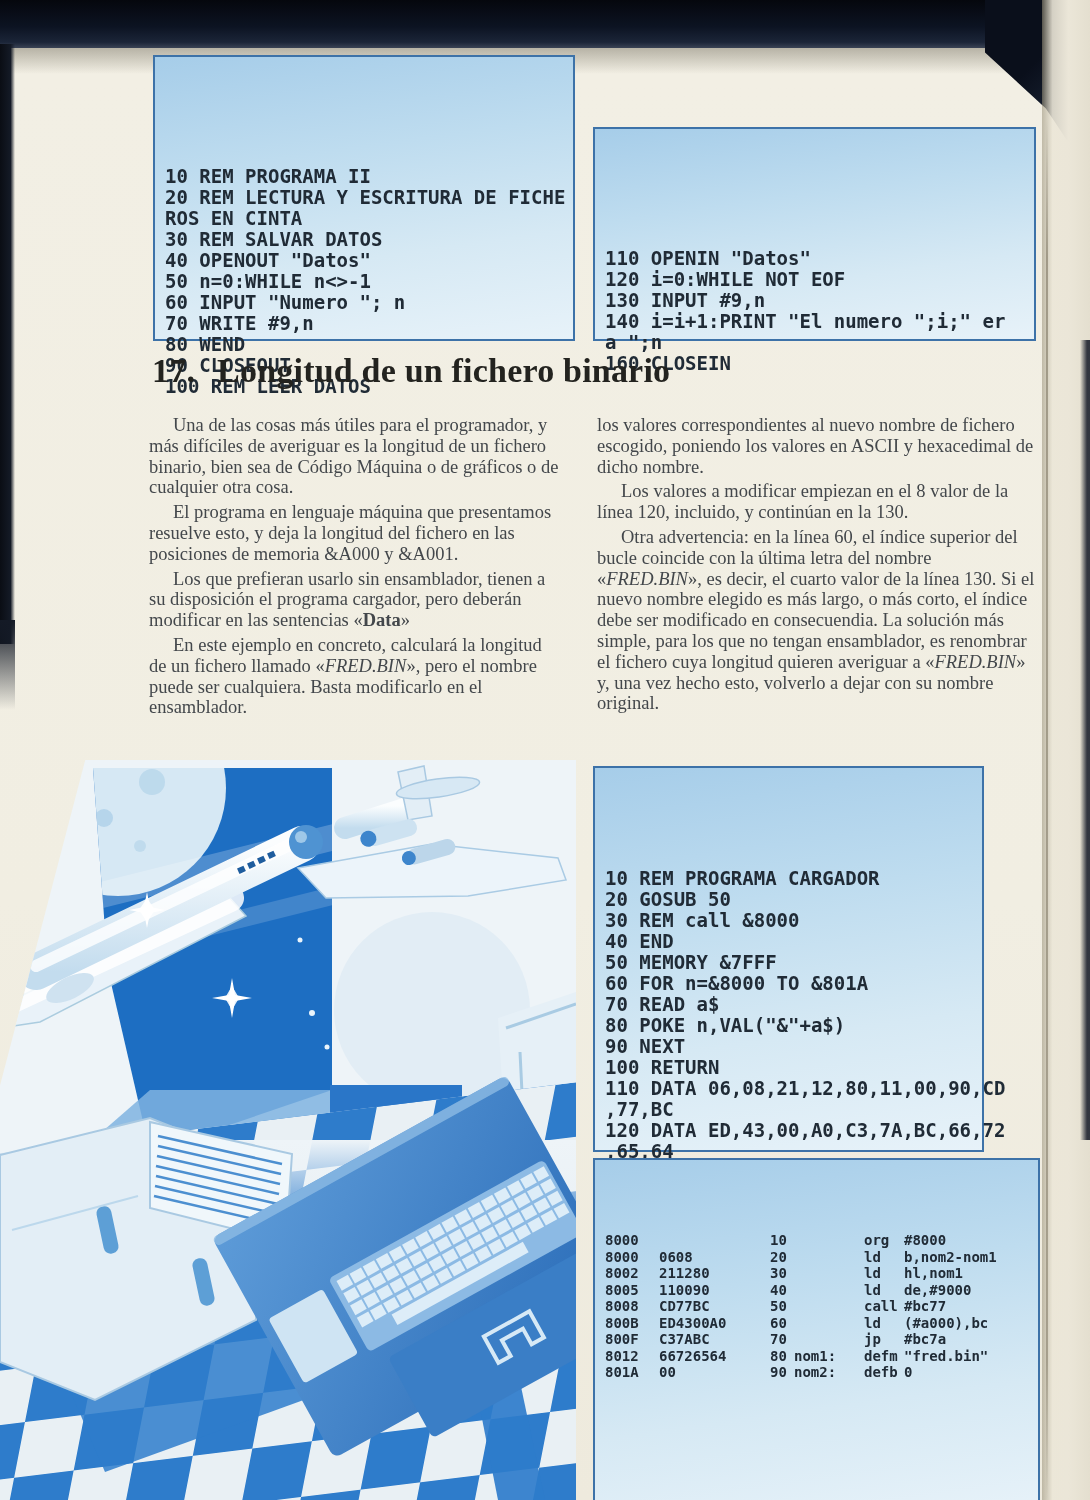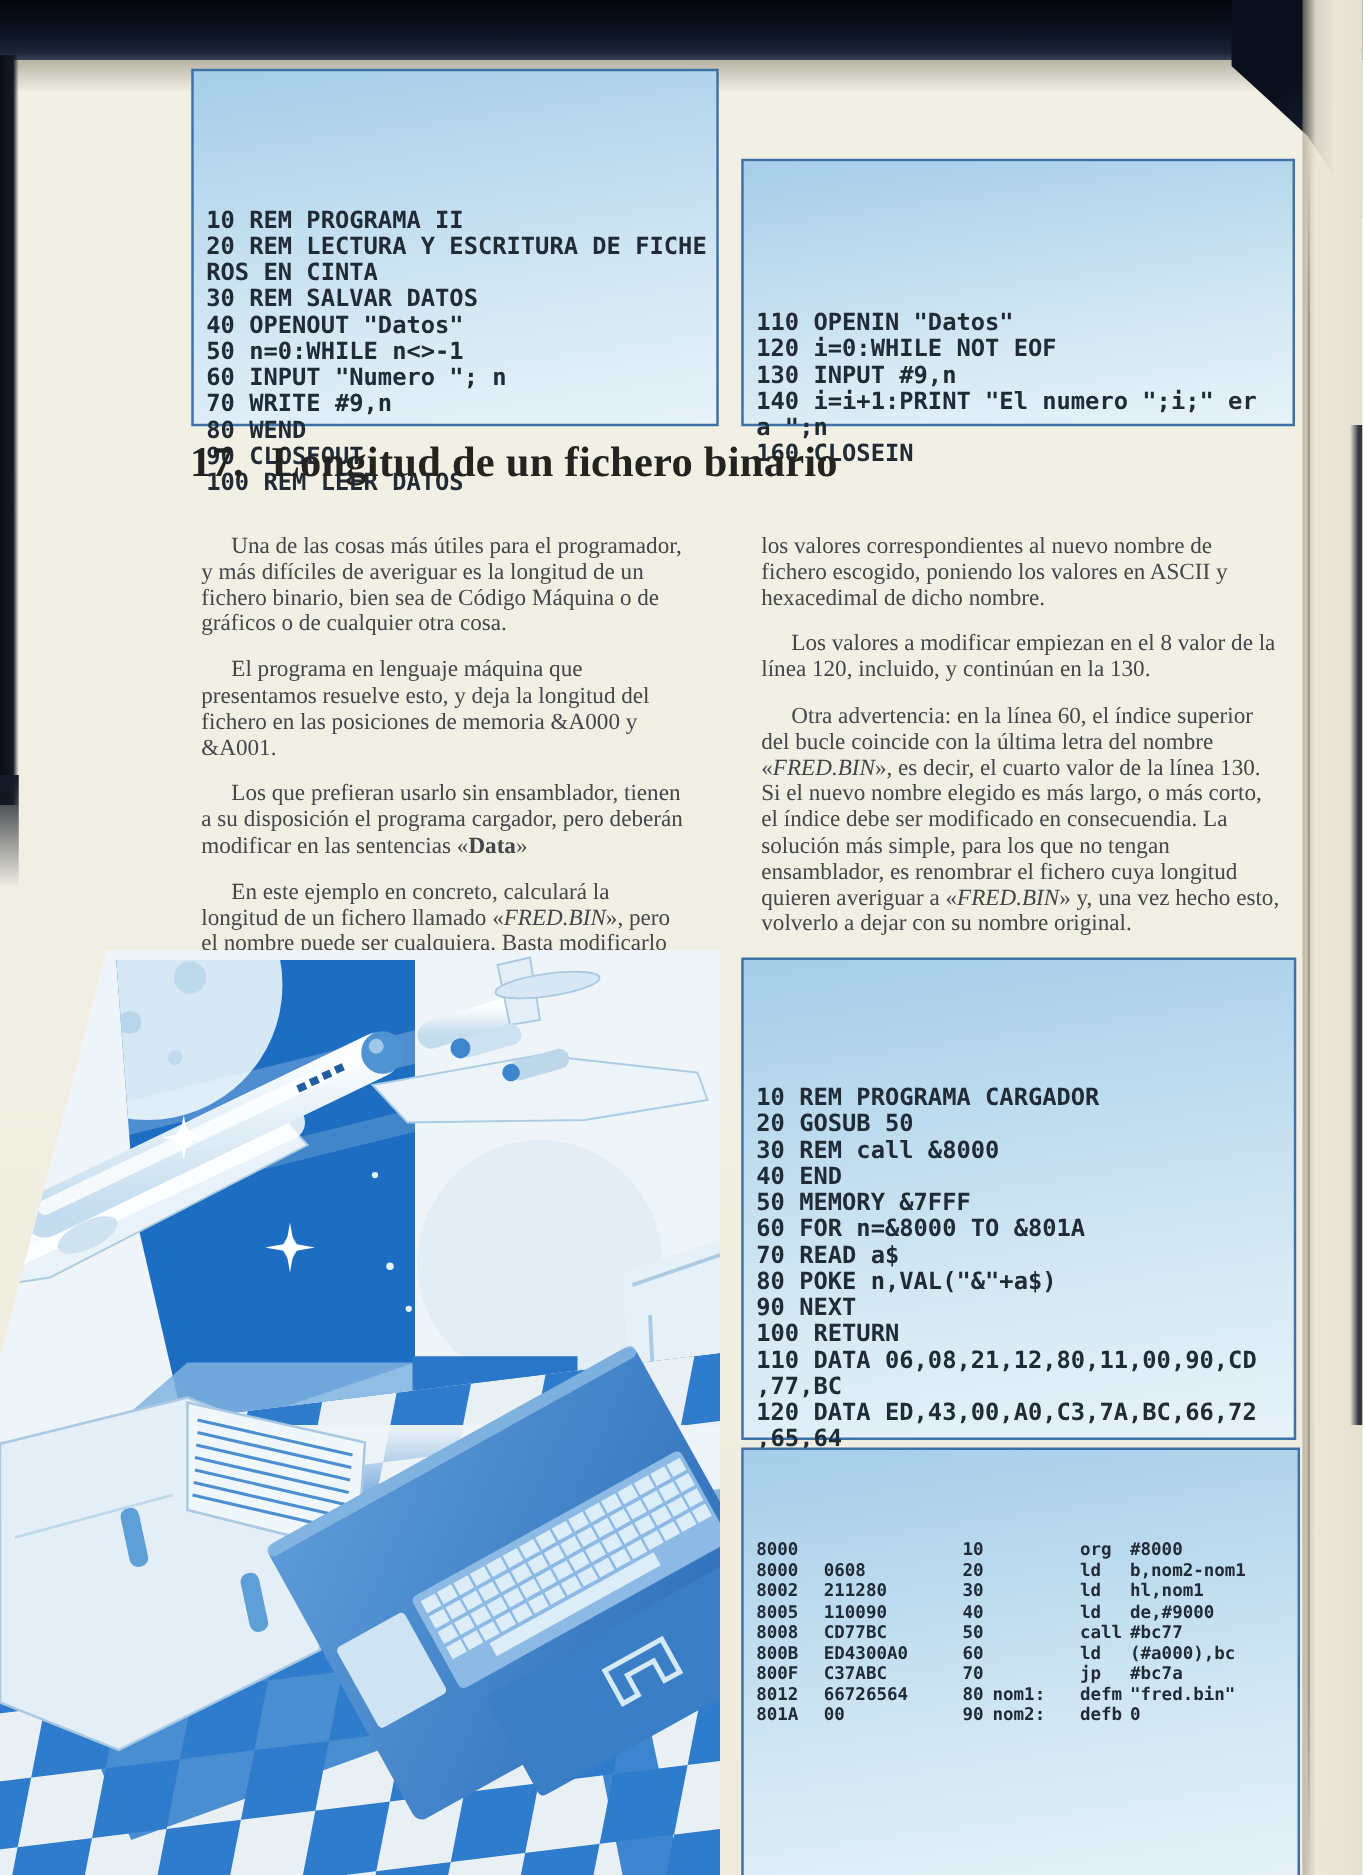--- a/index.html
+++ b/index.html
@@ -30,35 +30,35 @@
   
   .code-block{position:absolute;border:2px solid #3d72a8;box-sizing:border-box;
     background:linear-gradient(172deg,#a6cde9 0%,#bedcef 35%,#d6e9f4 68%,#e7f2f9 100%);}
   .code-lines{white-space:pre;font-family:"DejaVu Sans Mono",monospace;font-weight:bold;
     color:#202b36;font-size:19px;line-height:21px;}
   .cl{height:21px;}
   #listing1{left:153px;top:55px;width:422px;height:286px;}
   #listing1 .code-lines{padding:46px 0 0 10px;}
   #listing2{left:593px;top:127px;width:443px;height:214px;}
   #listing2 .code-lines{padding:56px 0 0 10px;}
-  #listing3{left:593px;top:766px;width:444px;height:386px;}
+  #listing3{left:593px;top:766px;width:391px;height:386px;}
   #listing3 .code-lines{padding:37px 0 0 10px;}
   #listing4{left:593px;top:1158px;width:447px;height:355px;}
   #listing4 .asm-wrap{padding:72px 0 0 10px;font-family:"DejaVu Sans Mono",monospace;
     font-weight:bold;color:#202b36;font-size:14px;line-height:16.5px;}
   .asm-row{display:grid;grid-template-columns:54px 111px 24px 70px 40px auto;white-space:pre;}
 
   
   .section-title{position:absolute;left:152px;top:352px;width:880px;
     font-size:34px;font-weight:bold;color:#23231f;letter-spacing:.2px;}
   .section-title .num{margin-right:22px;}
   .col{position:absolute;top:411px;color:#43474b;font-size:18.5px;line-height:20.8px;}
   .col-left{left:145px;width:422px;}
   .col-right{left:593px;width:449px;}
-  .para{margin:16px;text-indent:24px;}
+  .para{margin:4px;text-indent:24px;}
   .col-right .para:nth-of-type(1){text-indent:0;}
   .para i{font-style:italic;}
   .para b{font-weight:bold;}
 
   
   .illustration{position:absolute;left:0;top:760px;width:576px;height:740px;
     clip-path:polygon(14.8% 0,100% 0,100% 100%,0 100%,0 44%);}
 </style>
 </head>
 <body>

